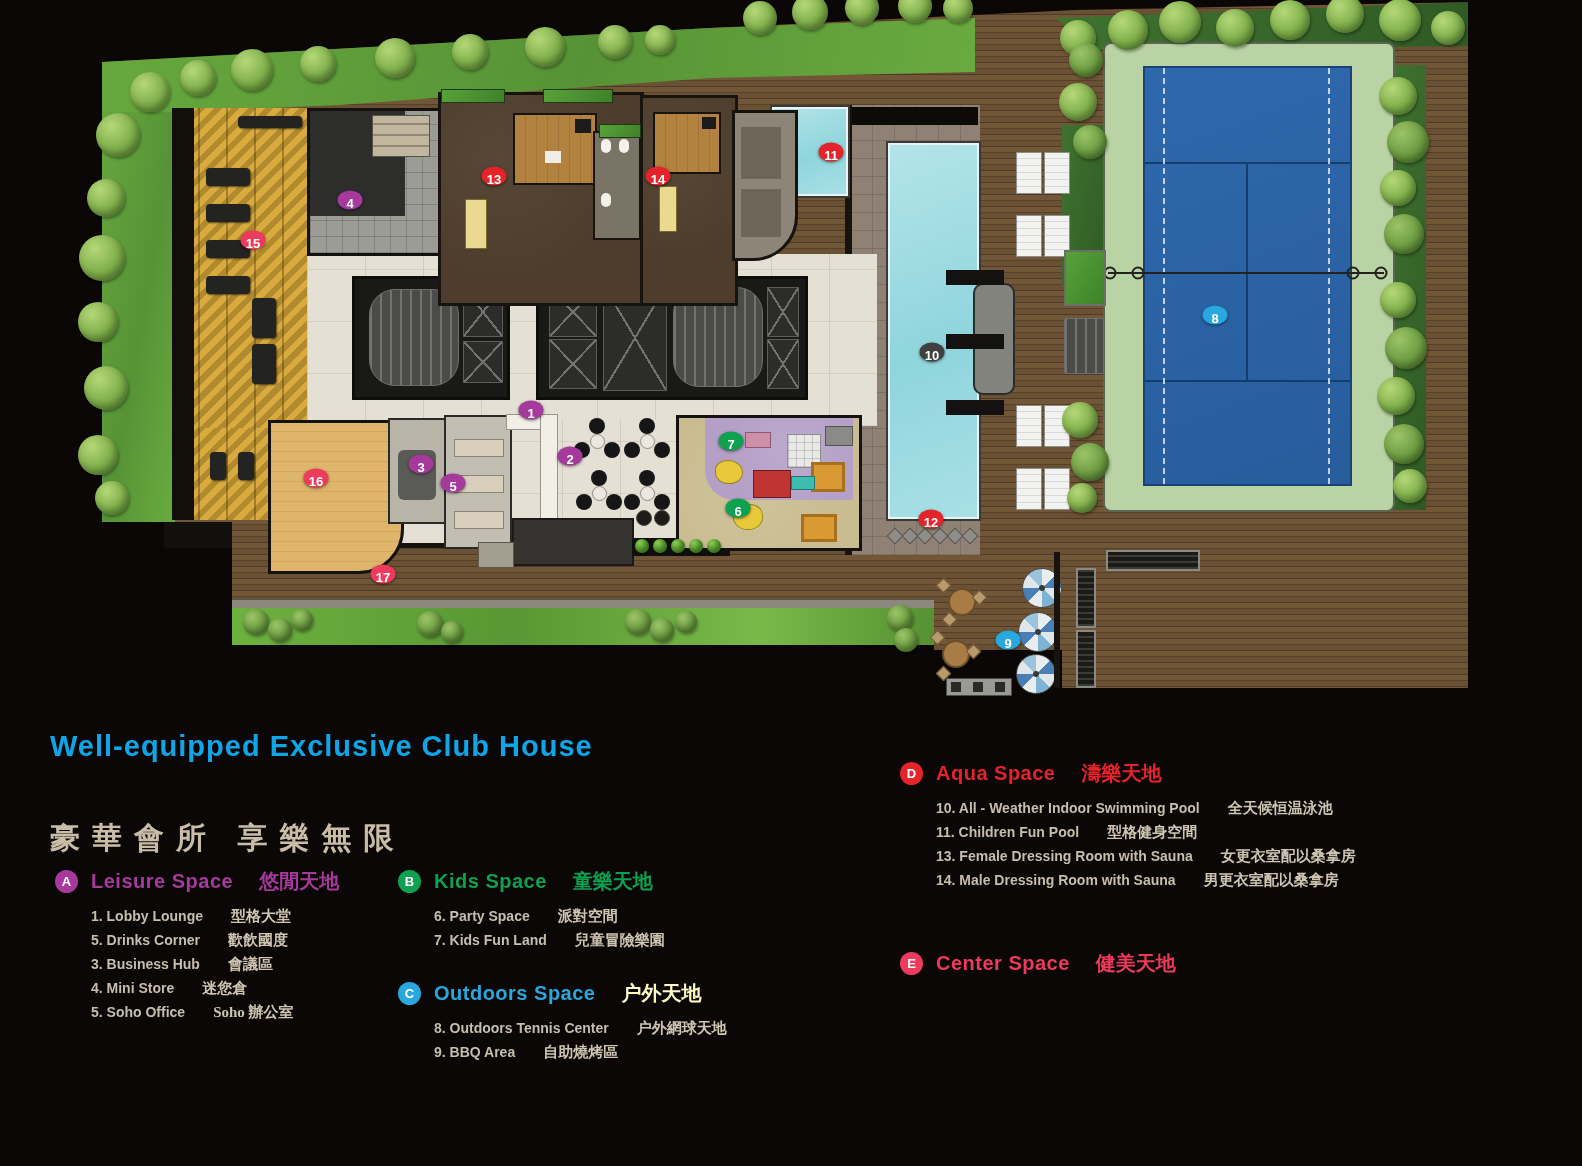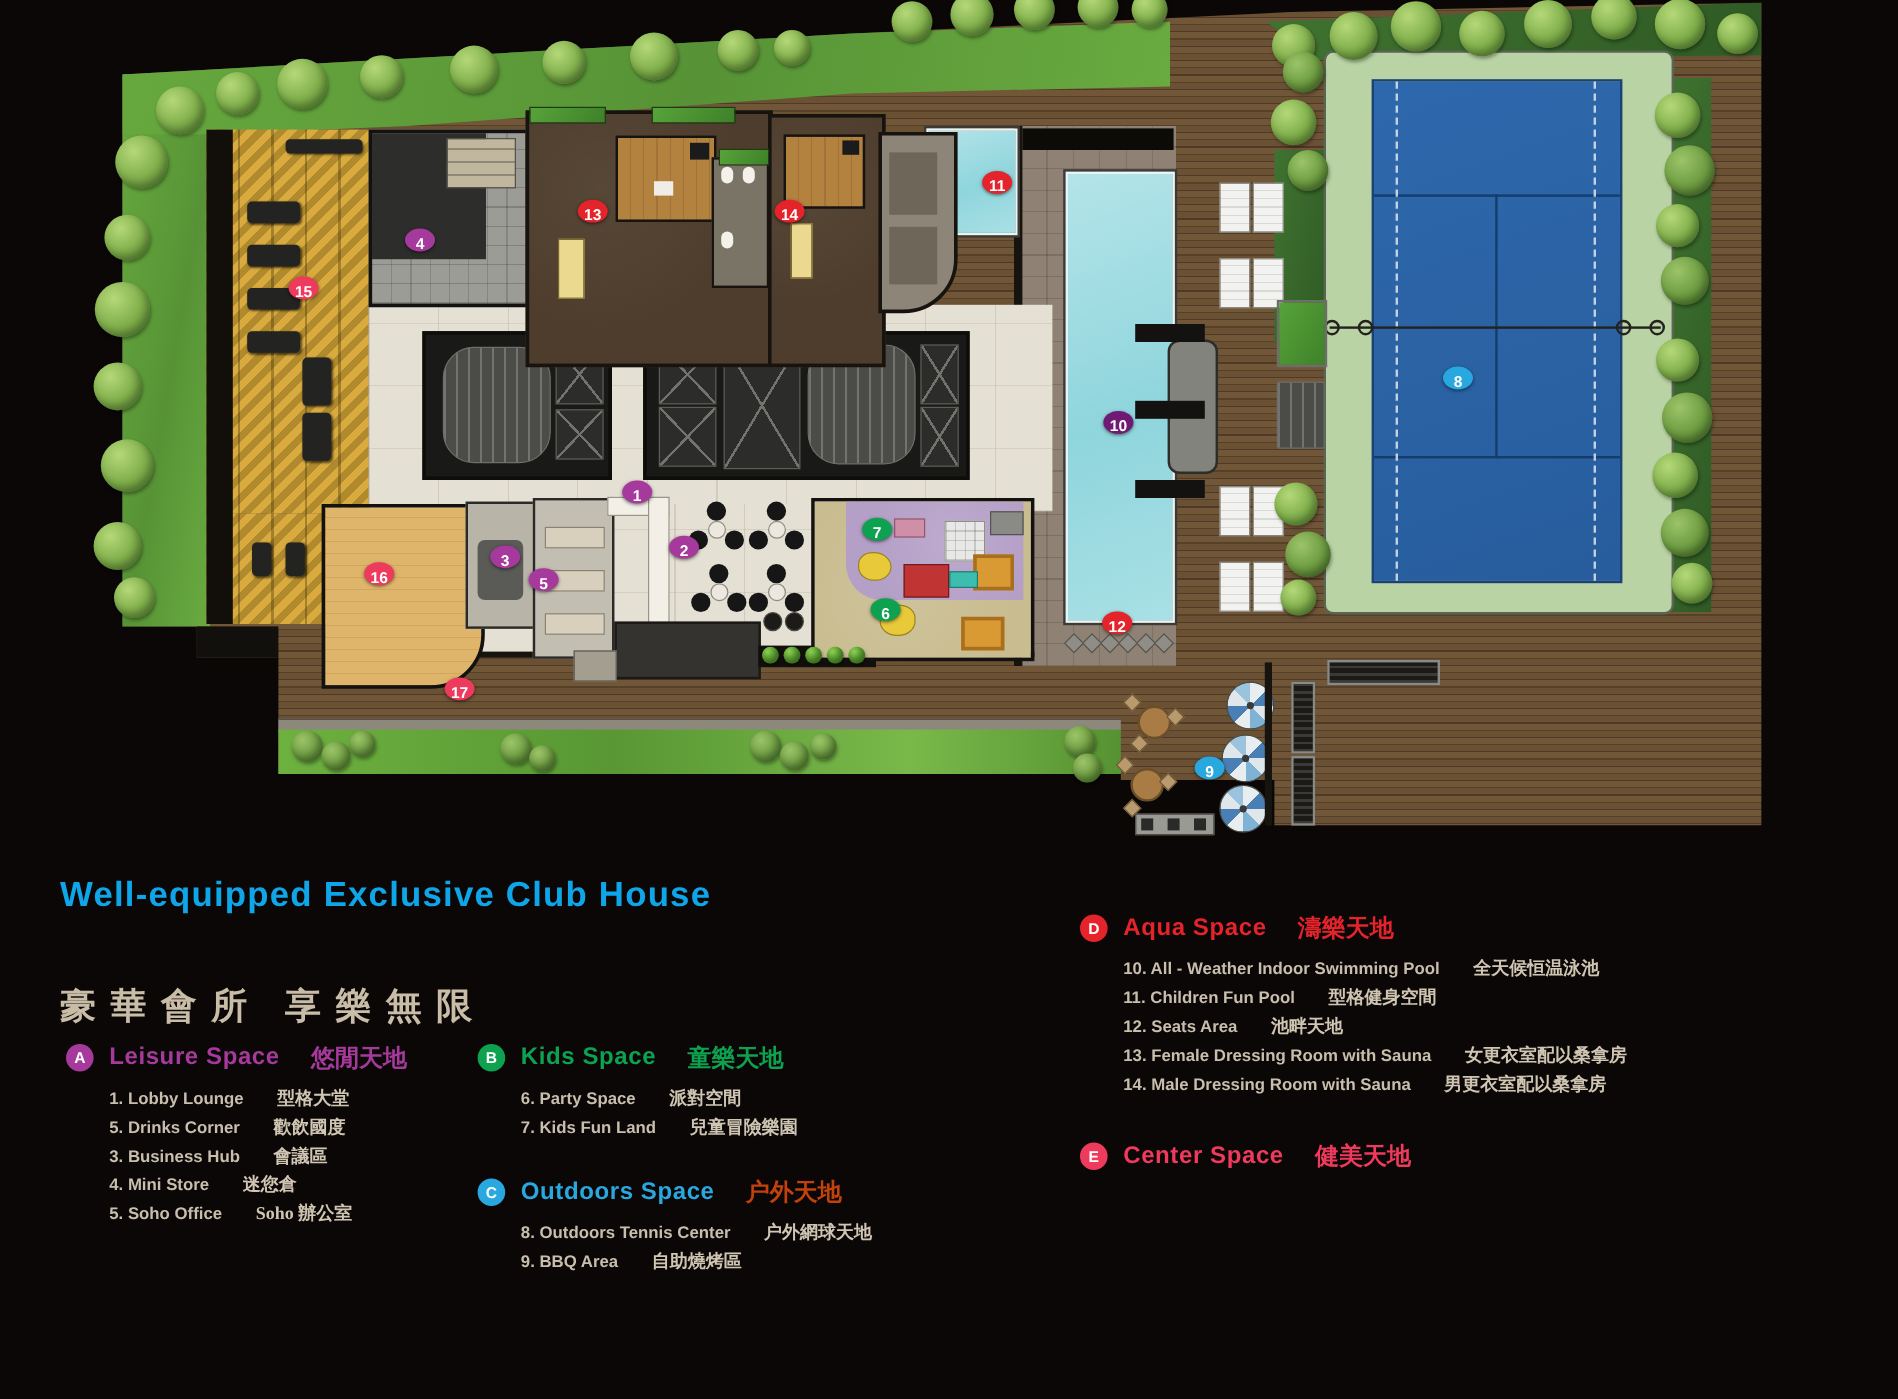--- a/index.html
+++ b/index.html
@@ -382,21 +382,21 @@
     <div class="abs" style="left:0;top:0;width:100%;height:100%;">
         <div class="marker" style="left: 531px; top: 410px; background: rgb(166, 58, 156);">1</div>
         <div class="marker" style="left: 570px; top: 456px; background: rgb(166, 58, 156);">2</div>
         <div class="marker" style="left: 421px; top: 464px; background: rgb(166, 58, 156);">3</div>
         <div class="marker" style="left: 350px; top: 200px; background: rgb(166, 58, 156);">4</div>
         <div class="marker" style="left: 453px; top: 483px; background: rgb(166, 58, 156);">5</div>
         <div class="marker" style="left: 738px; top: 508px; background: rgb(13, 161, 80);">6</div>
         <div class="marker" style="left: 731px; top: 441px; background: rgb(13, 161, 80);">7</div>
         <div class="marker" style="left: 1215px; top: 315px; background: rgb(41, 168, 224);">8</div>
         <div class="marker" style="left: 1008px; top: 640px; background: rgb(41, 168, 224);">9</div>
-        <div class="marker" style="left: 932px; top: 352px; background: #701a75; text-align: center;">10</div>
+        <div class="marker" style="left: 932px; top: 352px; background: #404040; text-align: center;">10</div>
         <div class="marker" style="left: 831px; top: 152px; background: rgb(229, 35, 43);">11</div>
         <div class="marker" style="left: 931px; top: 519px; background: rgb(229, 35, 43);">12</div>
         <div class="marker" style="left: 494px; top: 176px; background: rgb(229, 35, 43);">13</div>
         <div class="marker" style="left: 658px; top: 176px; background: rgb(229, 35, 43);">14</div>
         <div class="marker" style="left: 253px; top: 240px; background: rgb(238, 58, 92);">15</div>
         <div class="marker" style="left: 316px; top: 478px; background: rgb(238, 58, 92);">16</div>
         <div class="marker" style="left: 383px; top: 574px; background: rgb(238, 58, 92);">17</div>
       </div>
   </div>
 
@@ -427,38 +427,37 @@
     <div class="legend-items">
         <div class="legend-item"><span class="li-en">6. Party Space</span><span class="li-zh">派對空間</span></div>
         <div class="legend-item"><span class="li-en">7. Kids Fun Land</span><span class="li-zh">兒童冒險樂園</span></div>
       </div>
   </div>
 
   <div class="legend-block" style="left:398px;top:980px;">
     <div class="legend-head">
       <span class="badge" style="background: rgb(41, 168, 224);">C</span>
       <span class="sec-en" style="color: rgb(41, 168, 224);">Outdoors Space</span>
-      <span class="sec-zh" style="color: #c2410c;">户外天地</span>
+      <span class="sec-zh" style="color: #fef9c3;">户外天地</span>
     </div>
     <div class="legend-items">
         <div class="legend-item"><span class="li-en">8. Outdoors Tennis Center</span><span class="li-zh">户外網球天地</span></div>
         <div class="legend-item"><span class="li-en">9. BBQ Area</span><span class="li-zh">自助燒烤區</span></div>
       </div>
   </div>
 
   <div class="legend-block" style="left:900px;top:760px;">
     <div class="legend-head">
       <span class="badge" style="background: rgb(229, 35, 43);">D</span>
       <span class="sec-en" style="color: rgb(229, 35, 43);">Aqua Space</span>
       <span class="sec-zh" style="color: rgb(229, 35, 43);">濤樂天地</span>
     </div>
     <div class="legend-items">
         <div class="legend-item"><span class="li-en">10. All - Weather Indoor Swimming Pool</span><span class="li-zh">全天候恒温泳池</span></div>
         <div class="legend-item"><span class="li-en">11. Children Fun Pool</span><span class="li-zh">型格健身空間</span></div>
-        <div class="legend-item"><span class="li-en">12. Seats Area</span><span class="li-zh">池畔天地</span></div>
         <div class="legend-item"><span class="li-en">13. Female Dressing Room with Sauna</span><span class="li-zh">女更衣室配以桑拿房</span></div>
         <div class="legend-item"><span class="li-en">14. Male Dressing Room with Sauna</span><span class="li-zh">男更衣室配以桑拿房</span></div>
       </div>
   </div>
 
   <div class="legend-block" style="left:900px;top:950px;">
     <div class="legend-head">
       <span class="badge" style="background: rgb(238, 58, 92);">E</span>
       <span class="sec-en" style="color: rgb(238, 58, 92);">Center Space</span>
       <span class="sec-zh" style="color: rgb(238, 58, 92);">健美天地</span>

